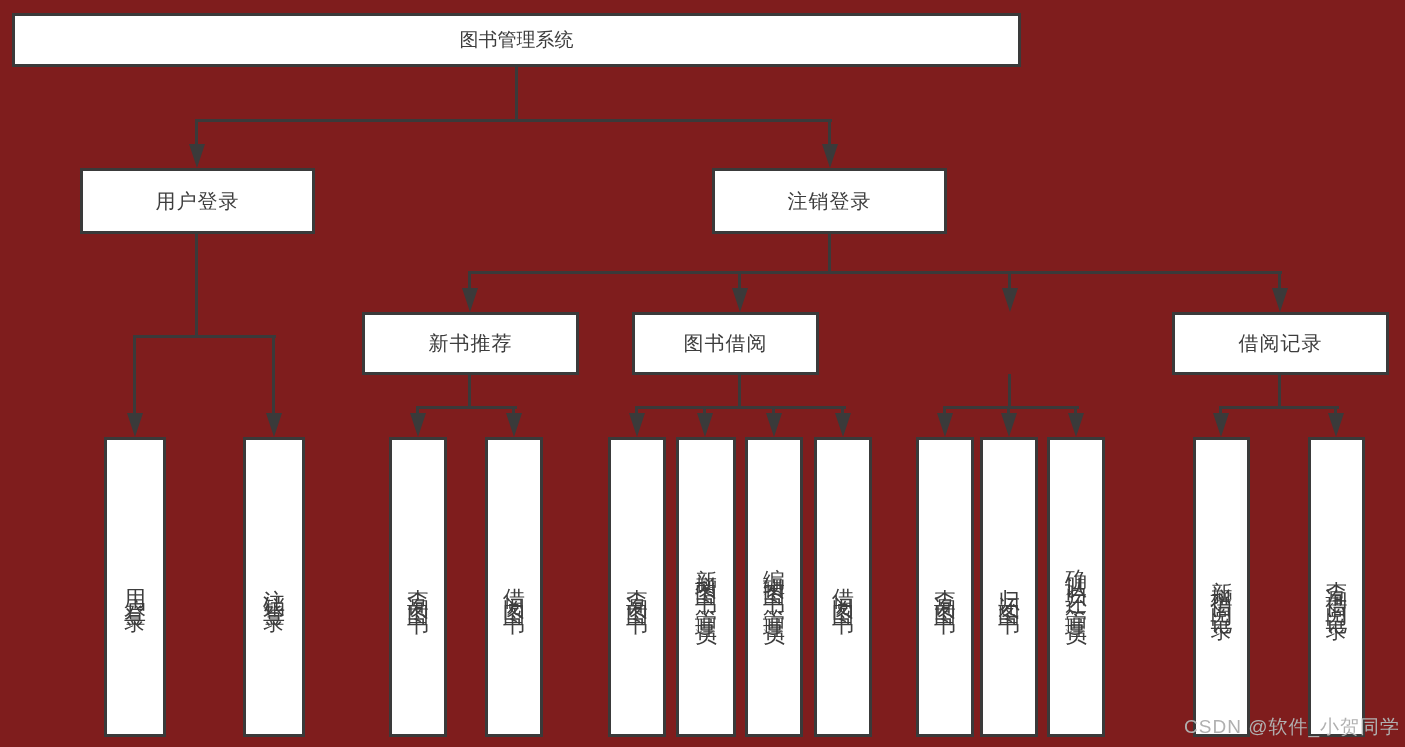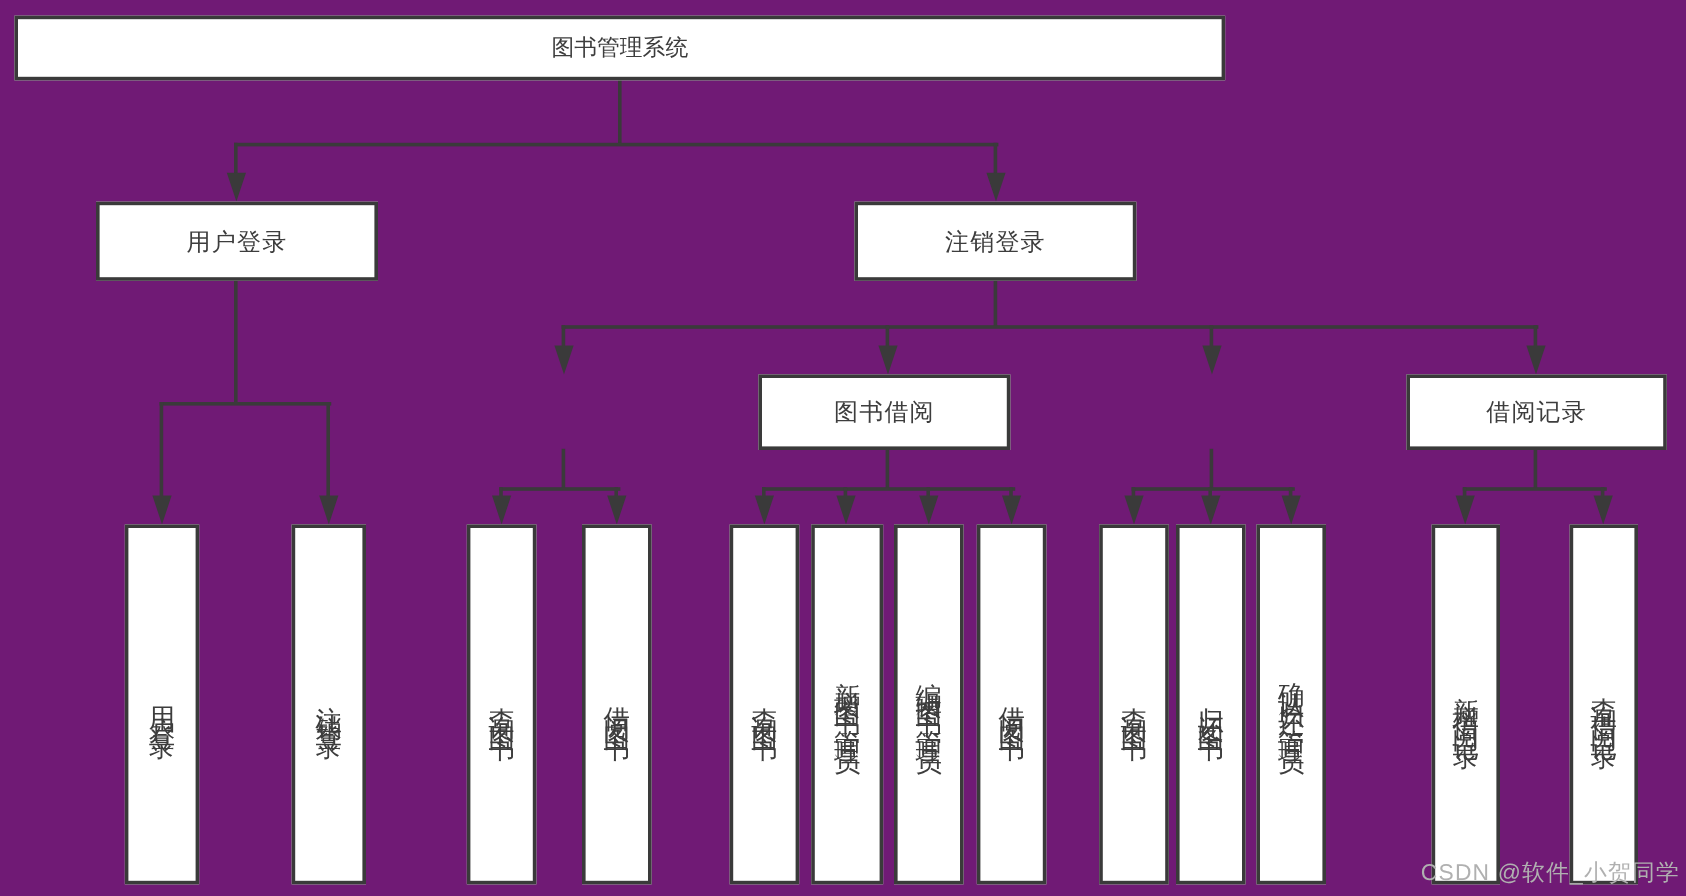--- a/index.html
+++ b/index.html
@@ -1,20 +1,20 @@
 <!DOCTYPE html>
 <html><head>
 <meta charset="utf-8">
 <style>
   html, body { margin: 0; padding: 0; background: #ffffff; }
   .canvas {
     position: relative;
     width: 1405px;
     height: 747px;
-    background: #701a75;
+    background: #7f1d1d;
     font-family: "Liberation Sans", "DejaVu Sans", sans-serif;
     overflow: hidden;
   }
   .box {
     position: absolute;
     box-sizing: border-box;
     background: #ffffff;
     border: 3px solid #3a3a3a;
     color: #3d3d3d;
     display: flex;
@@ -85,21 +85,22 @@
   <div class="line" style="left:468px; top:271px; width:814px; height:3px;"></div>
   <div class="line" style="left:468px; top:271px; width:3px; height:19px;"></div>
   <div class="line" style="left:738px; top:271px; width:3px; height:19px;"></div>
   <div class="line" style="left:1008px; top:271px; width:3px; height:19px;"></div>
   <div class="line" style="left:1278px; top:271px; width:3px; height:19px;"></div>
   <div class="arrowhead" style="left:462px; top:288px;"></div>
   <div class="arrowhead" style="left:732px; top:288px;"></div>
   <div class="arrowhead" style="left:1002px; top:288px;"></div>
   <div class="arrowhead" style="left:1272px; top:288px;"></div>
 
-  <div class="box h-label" style="left:632px; top:312px; width:210px; height:63px;">图书借阅</div>
+  <div class="box h-label" style="left:362px; top:312px; width:217px; height:63px;">新书推荐</div>
+  <div class="box h-label" style="left:632px; top:312px; width:187px; height:63px;">图书借阅</div>
   <div class="box h-label" style="left:1172px; top:312px; width:217px; height:63px;">借阅记录</div>
 
   <div class="line" style="left:468px; top:374px; width:3px; height:34px;"></div>
   <div class="line" style="left:738px; top:374px; width:3px; height:34px;"></div>
   <div class="line" style="left:1008px; top:374px; width:3px; height:34px;"></div>
   <div class="line" style="left:1278px; top:374px; width:3px; height:34px;"></div>
 
   <div class="line" style="left:416px; top:406px; width:101px; height:3px;"></div>
   <div class="line" style="left:416px; top:406px; width:3px; height:10px;"></div>
   <div class="line" style="left:512px; top:406px; width:3px; height:10px;"></div>

